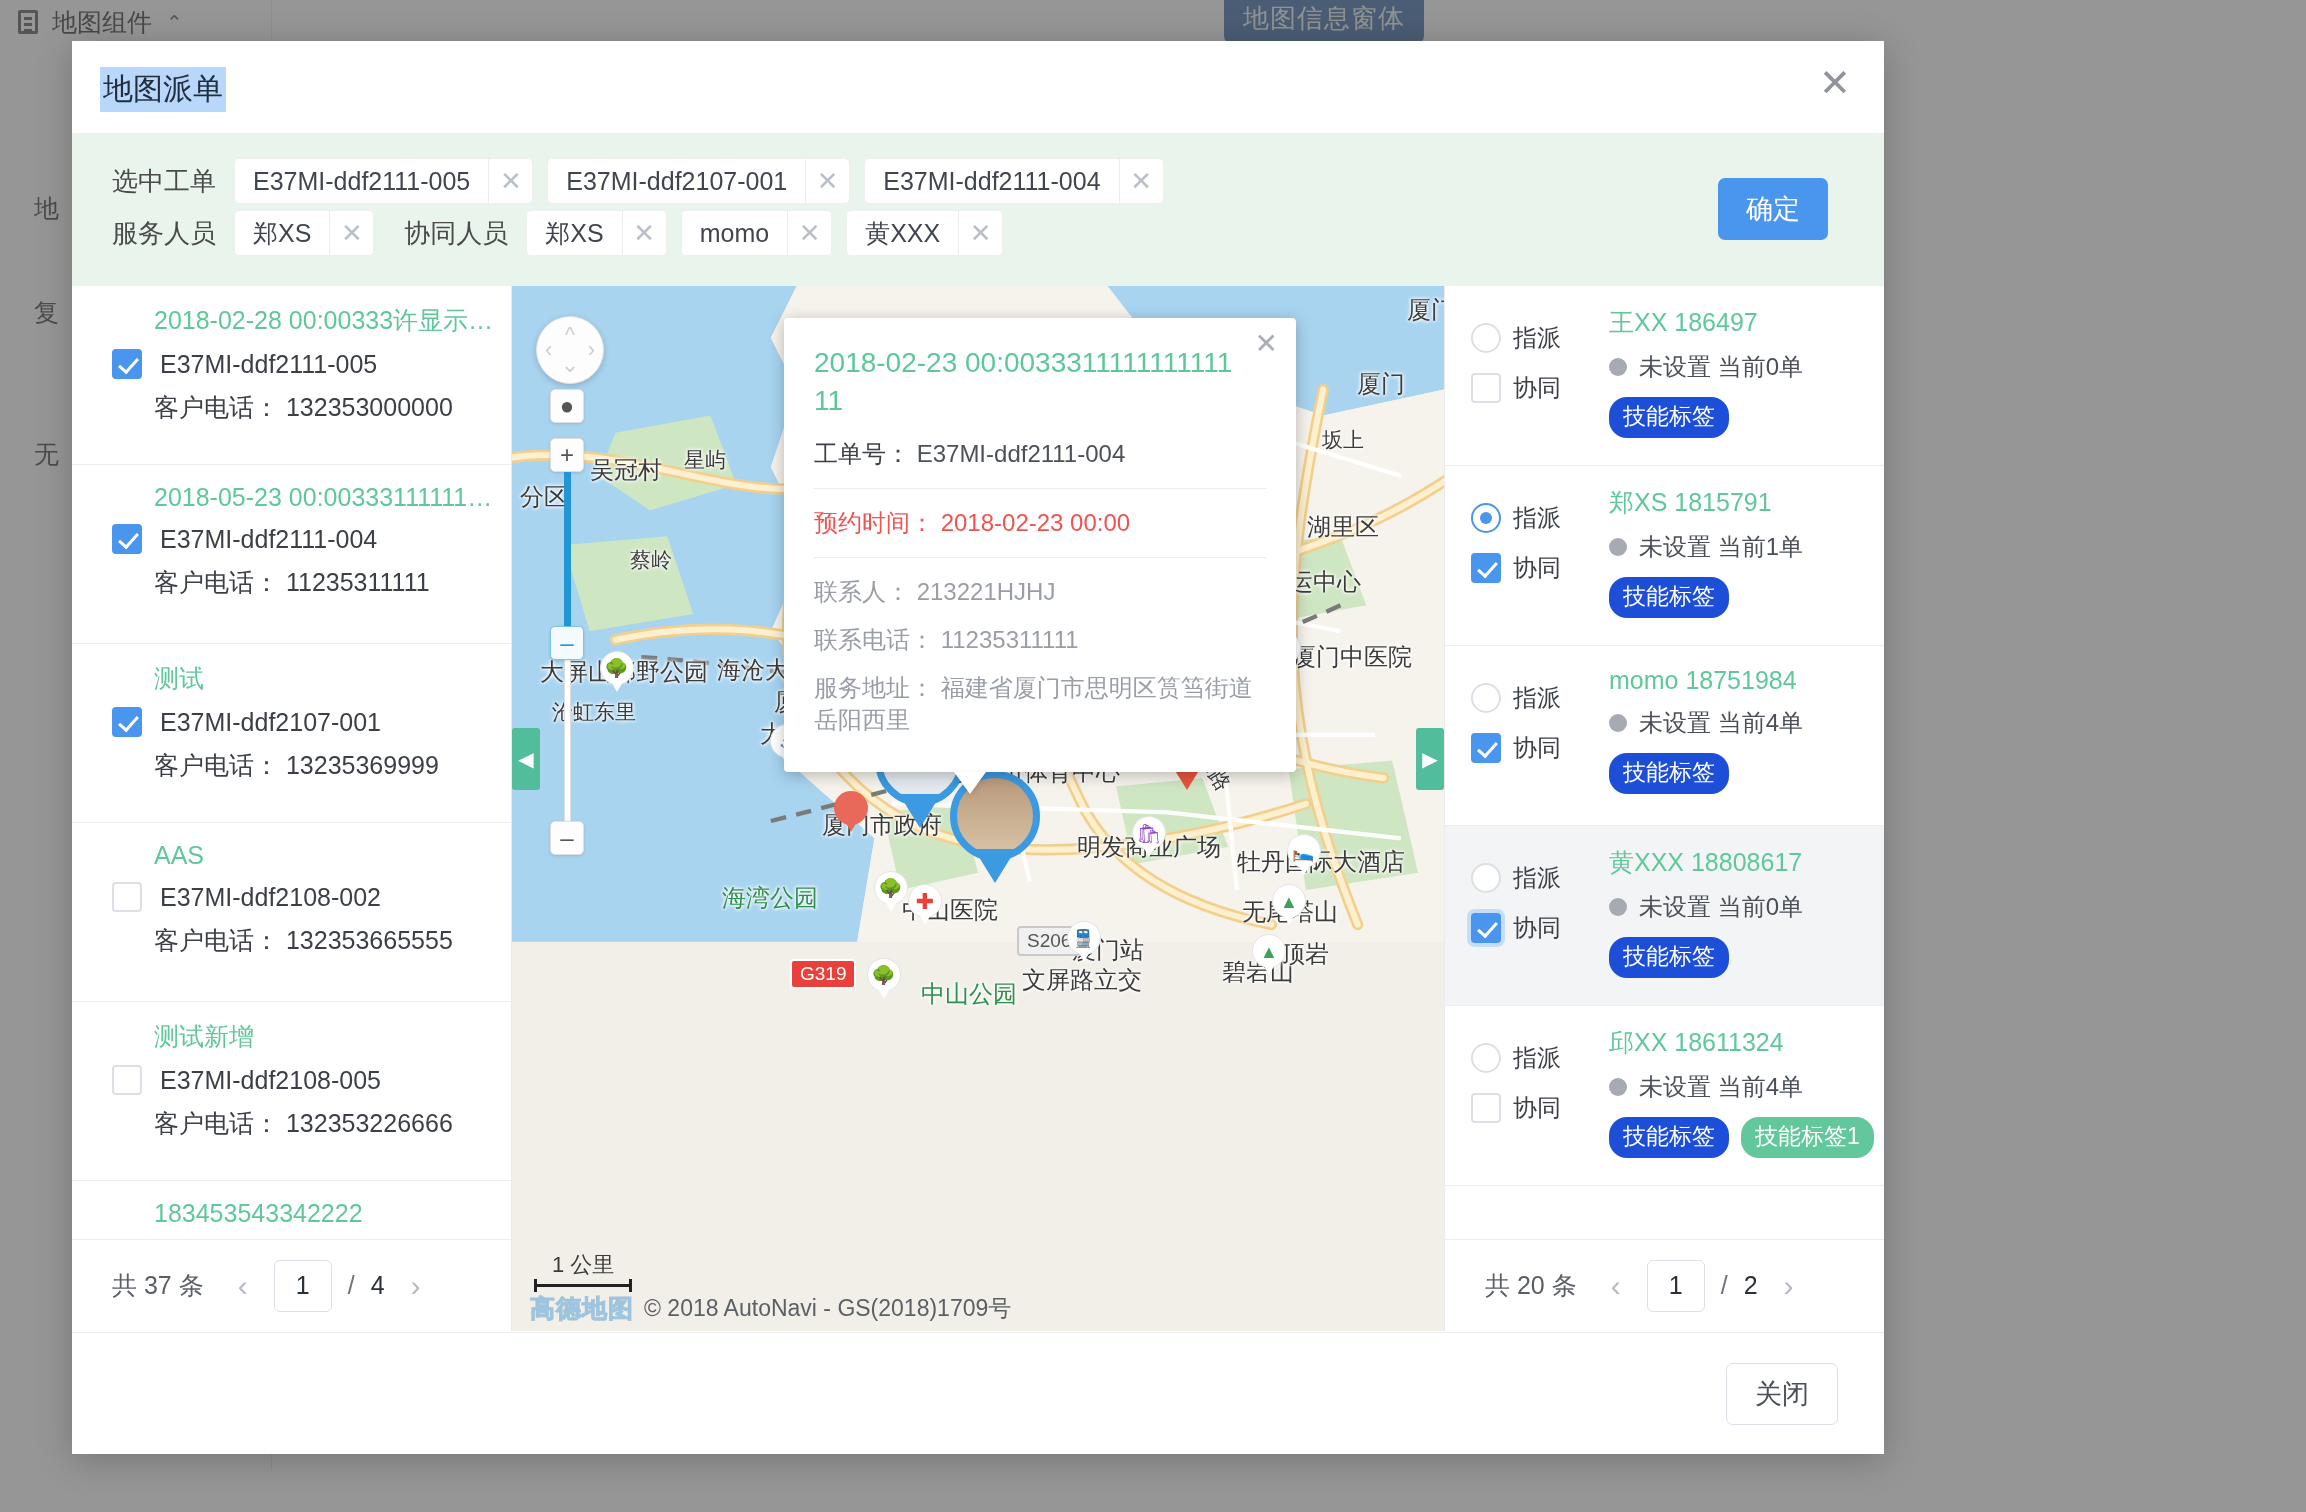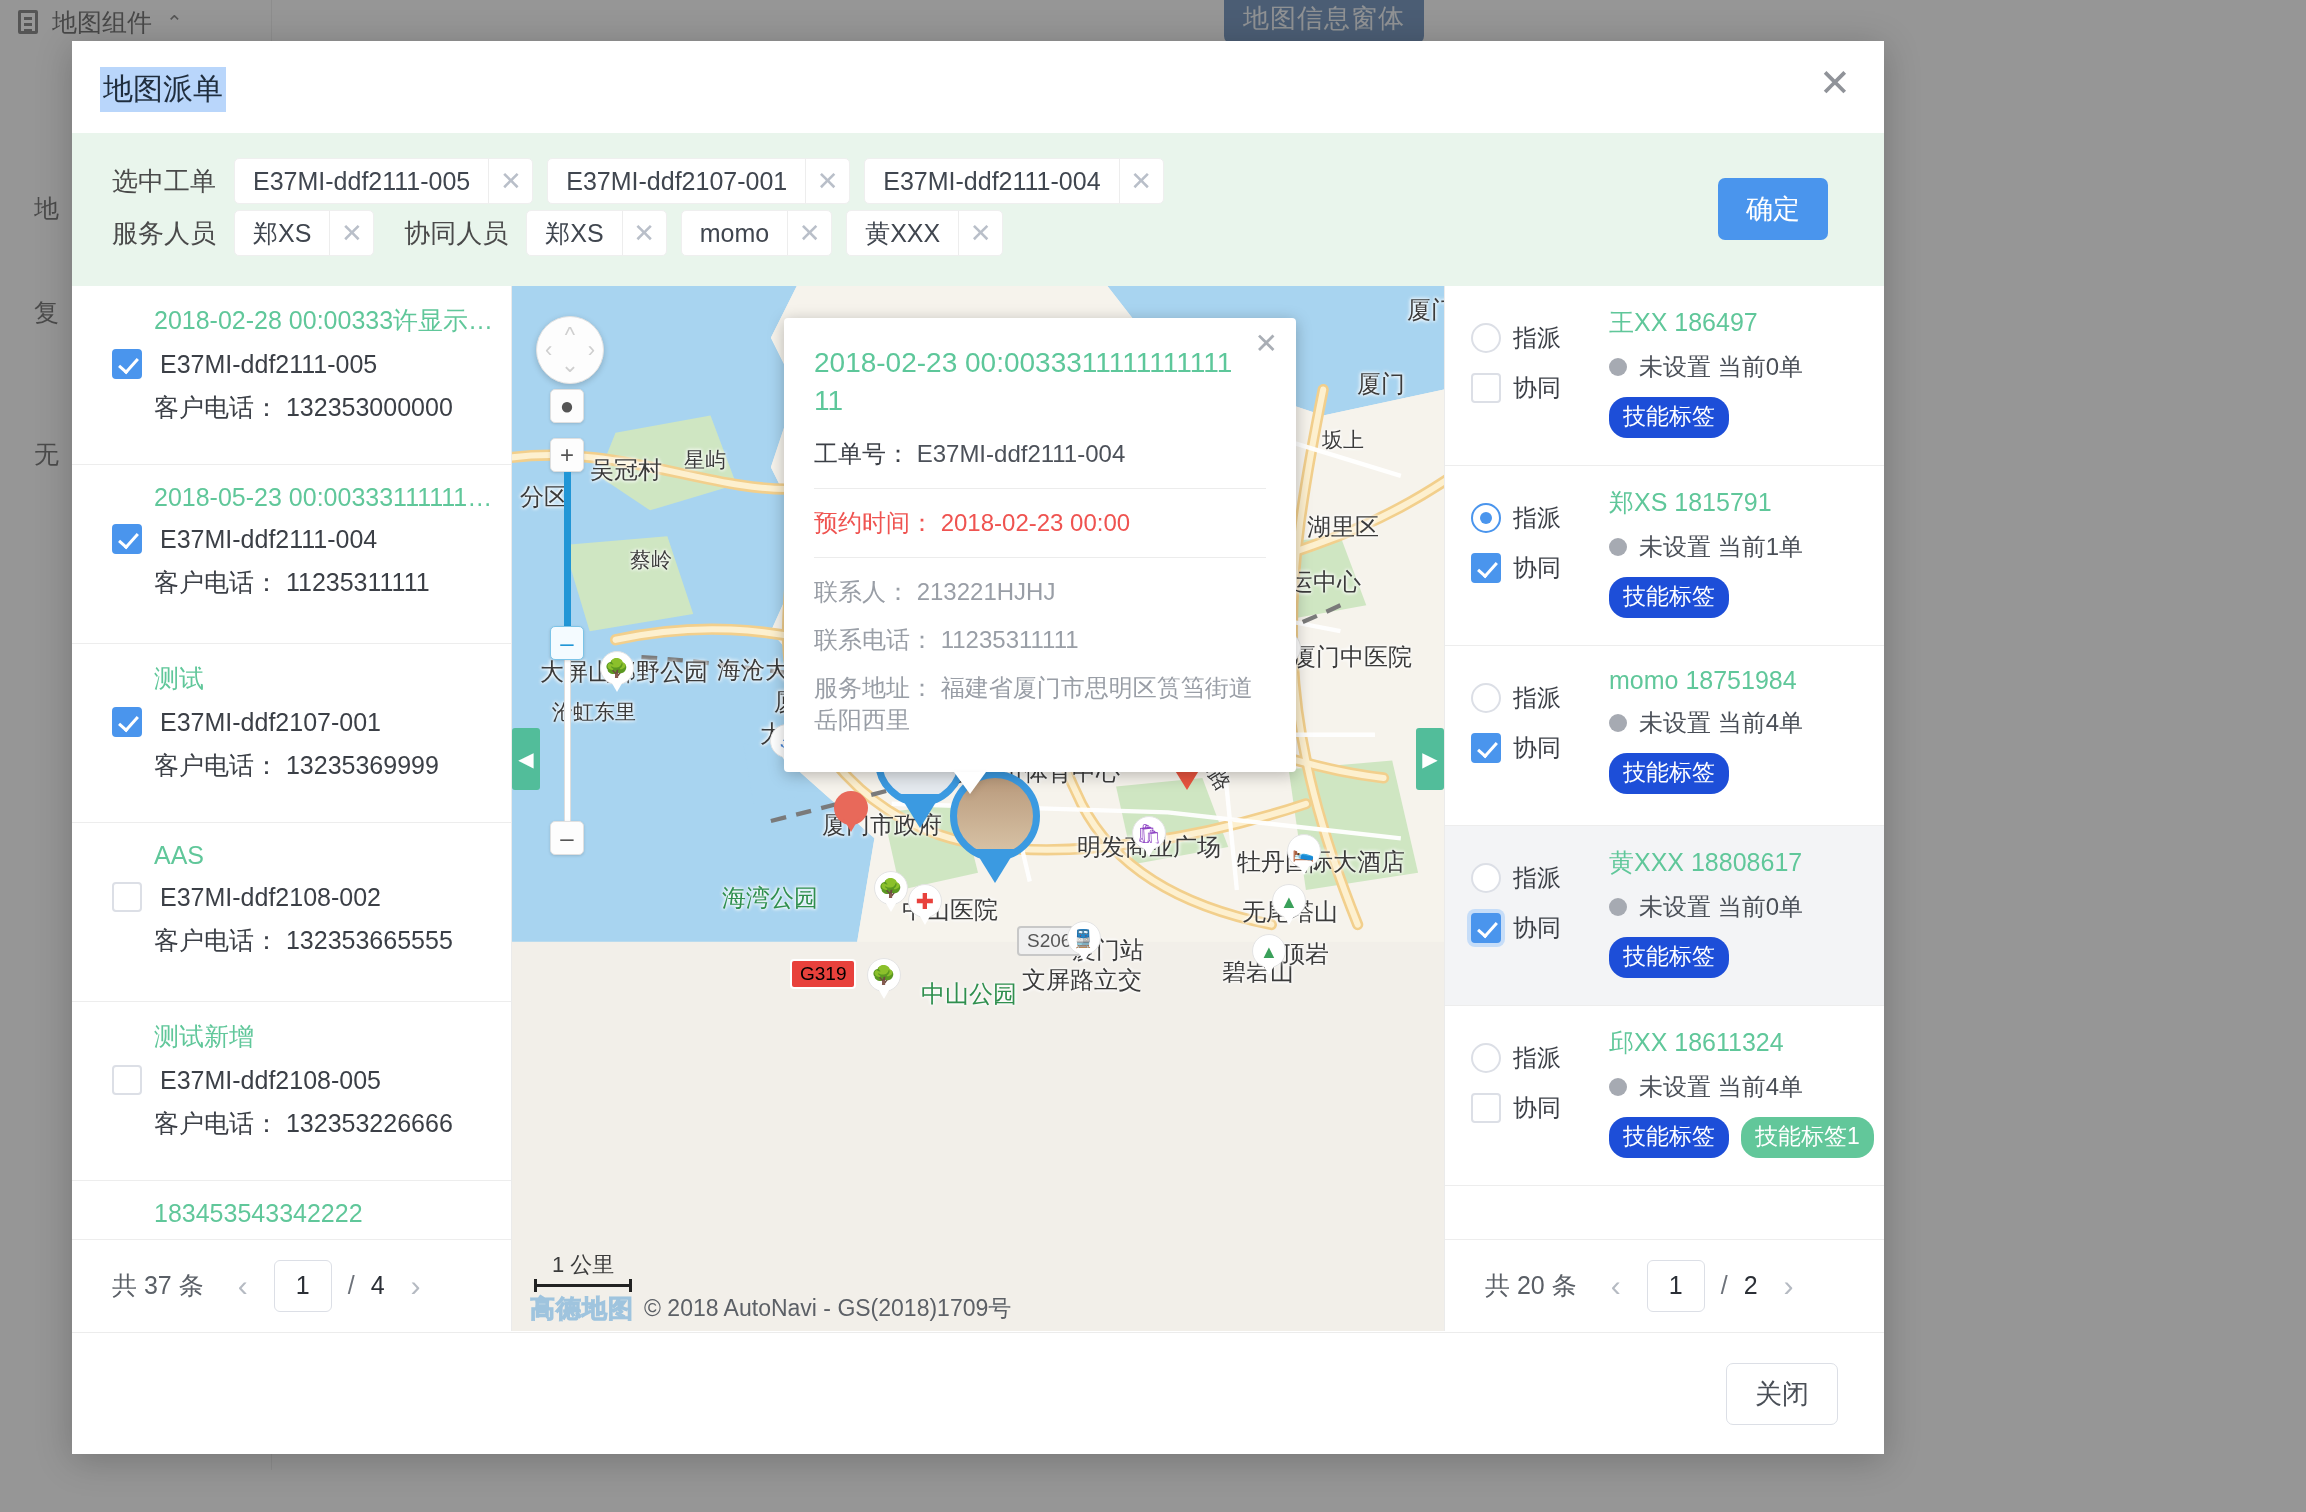--- a/index.html
+++ b/index.html
@@ -302,21 +302,21 @@
   }
   .poi .t {
     position: absolute; left: 50%; top: 27px; transform: translateX(-50%);
     border: 9px solid transparent; border-top-color: #e8695a;
     border-width: 14px 8px 0 8px;
   }
   .poi.white .b { background: #fff; border: 1px solid #e4e4e4; }
   .poi.white .t { border-top-color: #fff; }
 
   .hwy-shield {
-    position: absolute; background: #e8413c; color: #000000; font-size: 19px;
+    position: absolute; background: #e8413c; color: #ffffff; font-size: 19px;
     padding: 2px 8px; border-radius: 4px; border: 2px solid #fff;
   }
   .hwy-shield.grey { background: #f0f0f0; color: #555; border-color: #c8c8c8; }
 
   #scale-bar { position: absolute; left: 22px; bottom: 44px; }
   #scale-bar .txt { font-size: 22px; color: #3b3b3b; margin-bottom: 4px; padding-left: 18px; }
   #scale-bar .bar {
     width: 98px; height: 3px; background: #222; position: relative;
   }
   #scale-bar .bar::before, #scale-bar .bar::after {

